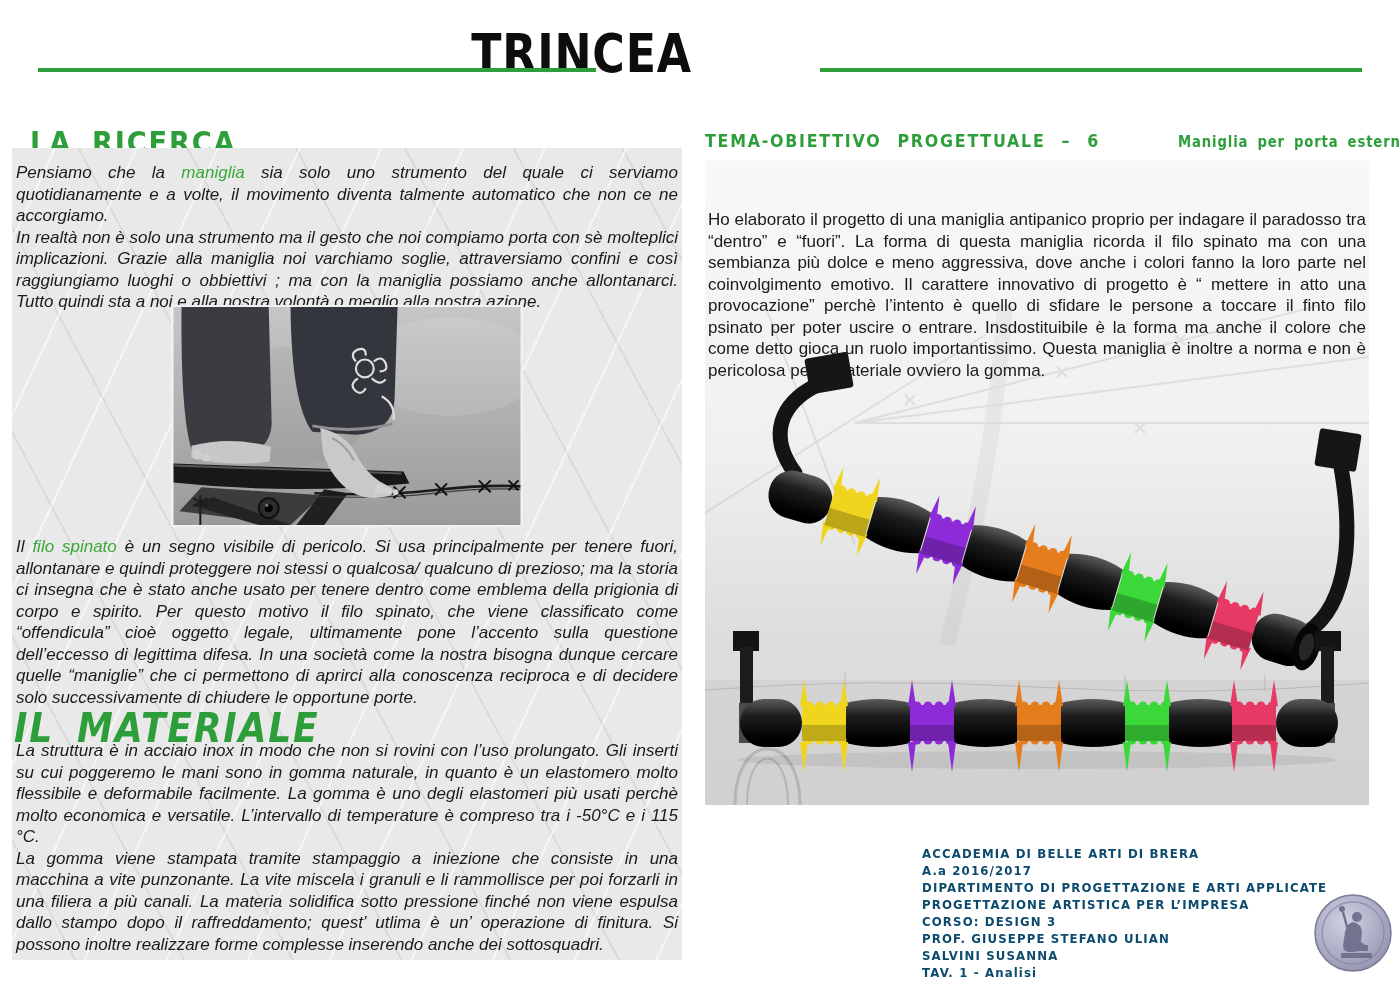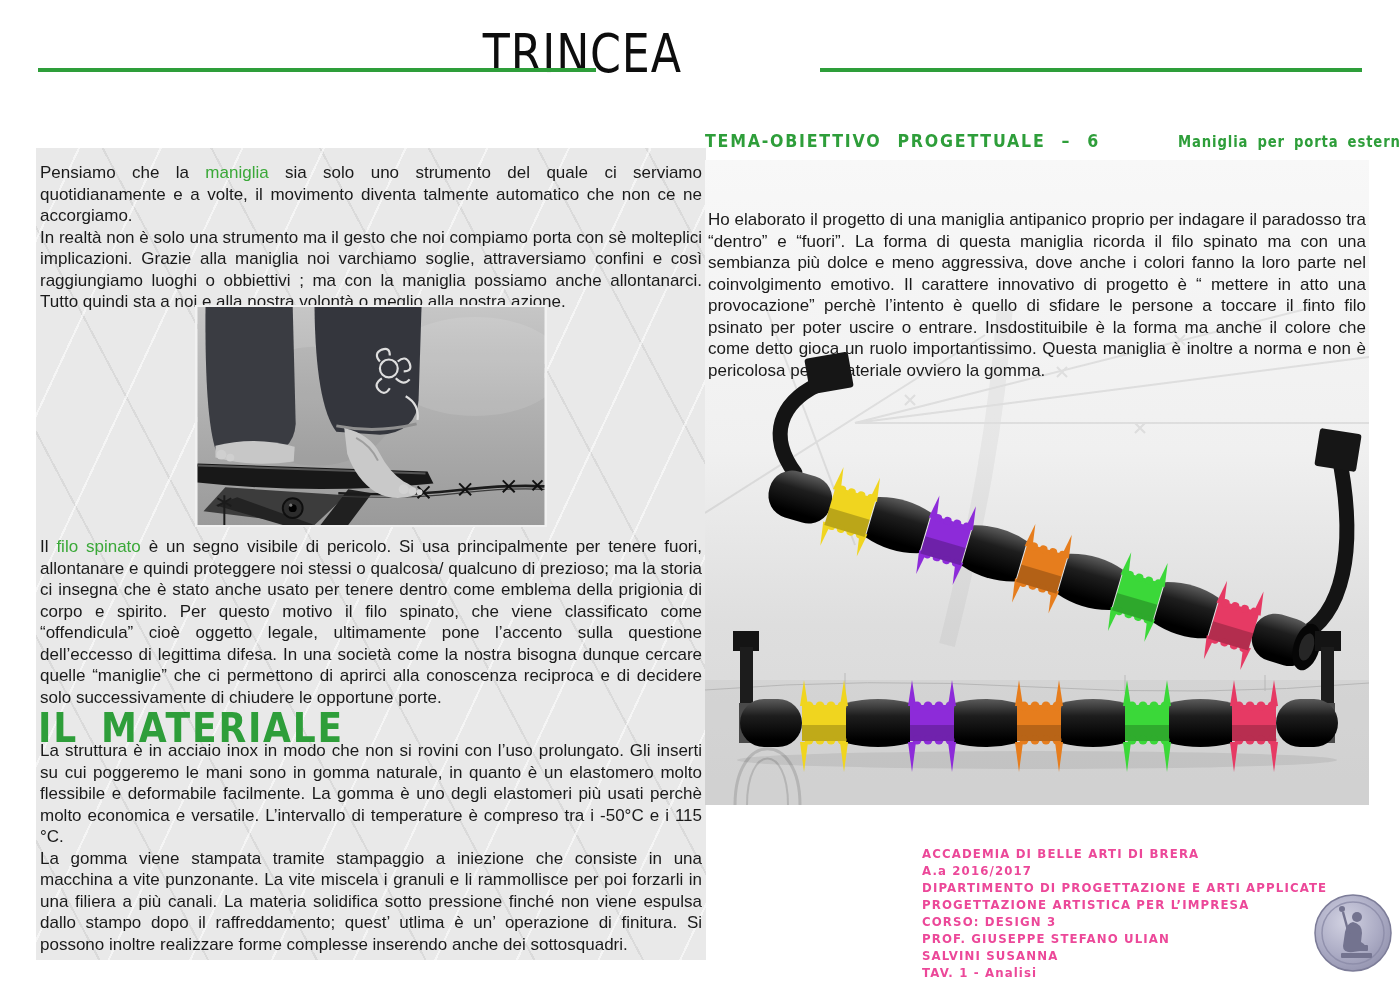--- a/index.html
+++ b/index.html
@@ -2,70 +2,71 @@
 <html><head>
 <meta charset="utf-8">
 <style>
   html,body{margin:0;padding:0;background:#ffffff;}
   #page{position:relative;width:1400px;height:990px;background:#ffffff;overflow:hidden;
         font-family:"Liberation Sans",sans-serif;color:#1a1a1a;}
 
   
   .rule{position:absolute;height:4px;background:#2e9e3a;}
   #title{position:absolute;top:22px;left:0;width:1164px;text-align:center;
-         font-family:"DejaVu Sans",sans-serif;font-weight:400;font-size:54px;color:#0d0d0d;
+         font-family:"DejaVu Sans",sans-serif;font-weight:700;font-size:54px;color:#0d0d0d;
          letter-spacing:1px;}
   #title span{display:inline-block;transform:scaleX(.82);transform-origin:center;}
 
   
   .ghead{font-family:"DejaVu Sans",sans-serif;font-weight:800;color:#2e9e3a;
          letter-spacing:2px;word-spacing:10px;white-space:nowrap;}
   .ghead .cond{display:inline-block;transform:scaleX(.88);transform-origin:left;}
 
   
   .body{font-size:17px;line-height:21.5px;text-align:justify;margin:0;}
   .gw{color:#3aa838;}
 
   
   #h-ricerca{position:absolute;left:30px;top:124px;font-size:31px;}
-  #leftbox{position:absolute;left:36px;top:148px;width:670px;height:812px;background:#e9e9e9;}
+  #leftbox{position:absolute;left:12px;top:148px;width:670px;height:812px;background:#e9e9e9;font-style:italic;}
   #leftbox .wm{position:absolute;inset:0;pointer-events:none;
       background:
         repeating-linear-gradient(115deg, rgba(255,255,255,0) 0 38px, rgba(255,255,255,.55) 38px 40px, rgba(255,255,255,0) 40px 74px),
         repeating-linear-gradient(62deg, rgba(150,150,150,0) 0 55px, rgba(150,150,150,.18) 55px 57px, rgba(150,150,150,0) 57px 96px);}
   .labs{position:absolute;left:4px;right:4px;}
   #photo{position:absolute;left:159px;top:157px;width:352px;height:222px;border:2px solid #f1f1f1;box-sizing:border-box;}
   #h-materiale{position:absolute;left:2px;top:556px;font-size:41px;}
 
   
   #h-tema{position:absolute;left:705px;top:130px;display:flex;align-items:baseline;gap:24px;}
   #h-tema .main{font-size:18px;}
   #h-tema .sub{font-size:15px;letter-spacing:1px;word-spacing:4px;}
   #rightbox{position:absolute;left:705px;top:160px;width:664px;height:645px;
             background:linear-gradient(180deg,#f8f8f8 0%,#f0f0f0 45%,#dedede 72%,#d7d7d7 100%);}
   #rightbox .rtext{position:absolute;left:3px;right:3px;top:7px;margin-top:42px;}
   #rsvg{position:absolute;left:0;top:145px;}
 
   
   #credits{position:absolute;left:922px;top:845px;font-family:"DejaVu Sans",sans-serif;
-           font-weight:800;font-size:12.5px;line-height:17px;letter-spacing:1.2px;color:#ec4899;}
+           font-weight:800;font-size:12.5px;line-height:17px;letter-spacing:1.2px;color:#0c4a6e;}
   #credits div{transform:scaleX(.94);transform-origin:left;}
 
   
   #seal{position:absolute;left:1312px;top:892px;width:82px;height:82px;}
 </style>
 </head>
 <body>
 
 <div id="page">
 
   <div id="title"><span>TRINCEA</span></div>
   <div class="rule" style="left:38px;top:68px;width:558px;"></div>
   <div class="rule" style="left:820px;top:68px;width:542px;"></div>
 
+  <div id="h-ricerca" class="ghead"><span class="cond">LA RICERCA</span></div>
 
   <div id="leftbox">
     <div class="wm"></div>
 
     <div class="labs" style="top:14px;">
       <p class="body"><span>Pensiamo che la </span><span class="gw">maniglia</span><span> sia solo uno strumento del quale ci serviamo quotidianamente e a volte, il movimento diventa talmente automatico che non ce ne accorgiamo.</span></p>
       <p class="body">In realtà non è solo una strumento ma il gesto che noi compiamo porta con sè molteplici implicazioni. Grazie alla maniglia noi varchiamo soglie, attraversiamo confini e così raggiungiamo luoghi o obbiettivi ; ma con la maniglia possiamo anche allontanarci. Tutto quindi sta a noi e alla nostra volontà o meglio alla nostra azione.</p>
     </div>
 
     <svg id="photo" viewBox="0 0 350 220">

